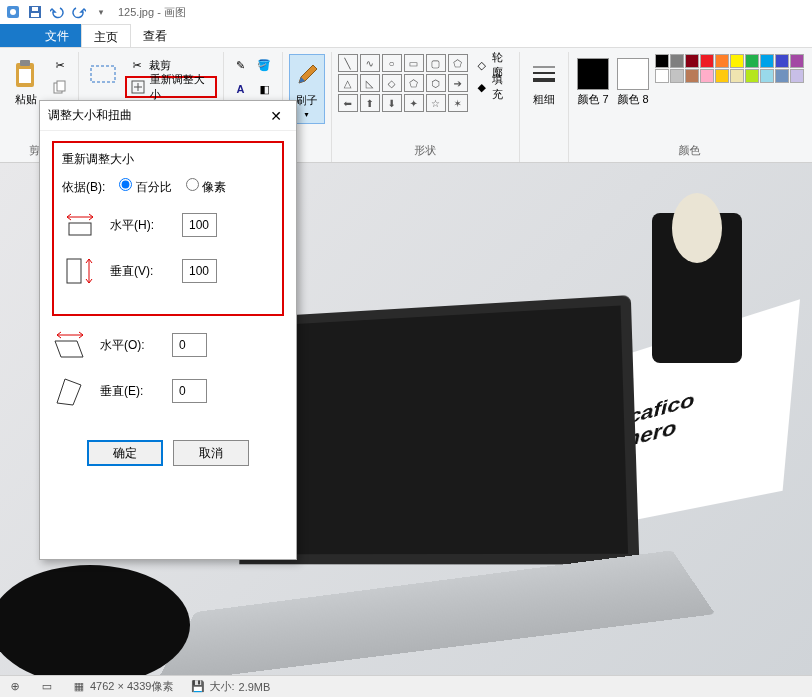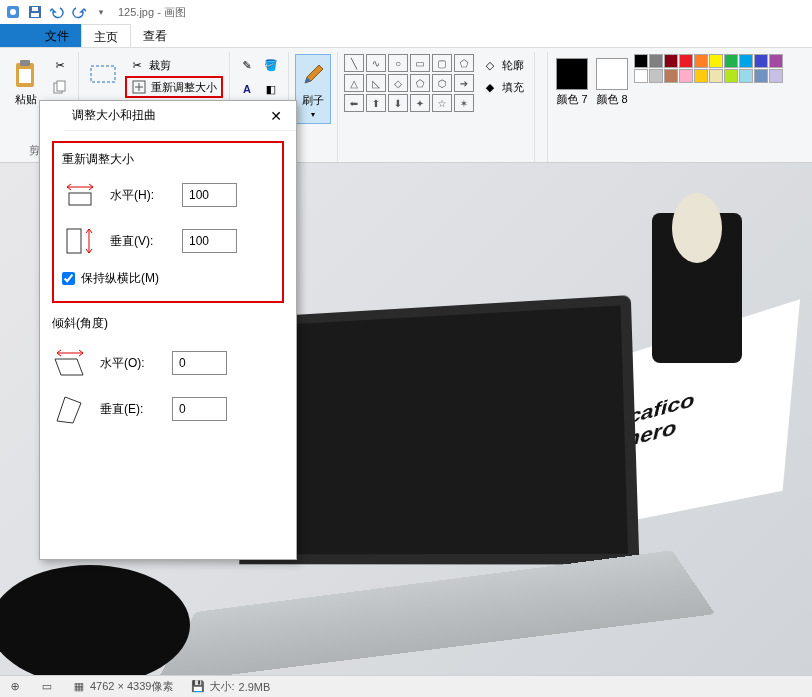--- a/index.html
+++ b/index.html
@@ -5,21 +5,21 @@
 * { margin: 0; padding: 0; box-sizing: border-box; font-family: "Microsoft YaHei", sans-serif; }
 body { width: 812px; height: 697px; overflow: hidden; background: #fff; position: relative; }
 
 .titlebar { height: 24px; background: #fff; display: flex; align-items: center; padding: 0 4px; font-size: 11px; }
 .titlebar .qat { display: flex; gap: 4px; align-items: center; }
 .titlebar .qat-item { width: 18px; height: 18px; display: flex; align-items: center; justify-content: center; cursor: pointer; }
 .titlebar .title { margin-left: 8px; color: #666; }
 
 .menubar { height: 24px; background: #fff; display: flex; border-bottom: 1px solid #ddd; }
 .menubar .menu-item { padding: 4px 12px; font-size: 12px; cursor: pointer; }
-.menubar .menu-item.active { background: #1979ca; color: #000000; padding-left: 45px; }
+.menubar .menu-item.active { background: #1979ca; color: #ffffff; padding-left: 45px; }
 
 .ribbon { height: 115px; background: #f5f6f7; border-bottom: 1px solid #d0d0d0; display: flex; padding: 4px 2px 0; overflow: hidden; }
 .ribbon-group { border-right: 1px solid #e0e0e0; padding: 2px 6px; display: flex; flex-direction: column; justify-content: space-between; }
 .ribbon-group-label { text-align: center; font-size: 11px; color: #666; padding: 2px 0; }
 .ribbon-group-body { display: flex; gap: 4px; flex: 1; align-items: flex-start; }
 
 .rbtn-lg { width: 36px; display: flex; flex-direction: column; align-items: center; gap: 2px; padding: 4px 2px; cursor: pointer; font-size: 11px; }
 .rbtn-lg .ico { width: 32px; height: 32px; display: flex; align-items: center; justify-content: center; }
 .rbtn-sm { display: flex; align-items: center; gap: 4px; font-size: 11px; padding: 2px 4px; cursor: pointer; height: 22px; }
 .rbtn-sm .ico { width: 16px; height: 16px; display: flex; align-items: center; justify-content: center; }
@@ -40,30 +40,30 @@
 .canvas-img { position: absolute; inset: 0; background: linear-gradient(135deg,#e8e8ea 0%,#d0d4d8 100%); }
 .laptop { position: absolute; left: 170px; top: 140px; width: 540px; height: 380px; }
 .laptop-screen { width: 400px; height: 260px; background: #1a1a1a; border: 10px solid #2a2a2a; border-radius: 8px 8px 0 0; transform: perspective(900px) rotateX(8deg) rotateY(-12deg); margin-left: 60px; }
 .laptop-base { width: 520px; height: 160px; background: linear-gradient(180deg,#c8cbce,#b0b3b6); border-radius: 6px; transform: perspective(900px) rotateX(65deg) rotateY(-8deg); margin-top: -30px; }
 .candle { position: absolute; right: 70px; top: 50px; width: 90px; height: 150px; background: #151515; border-radius: 8px; }
 .candle-inner { width: 50px; height: 70px; background: #eae4d4; border-radius: 50%; position: relative; top: -20px; left: 20px; }
 .book { position: absolute; right: 10px; top: 130px; width: 230px; height: 240px; background: #fff; transform: perspective(800px) rotateX(45deg) rotateY(-30deg) rotateZ(10deg); display: flex; align-items: center; justify-content: center; font-size: 28px; font-weight: bold; color: #111; }
 .bowl { position: absolute; left: -10px; bottom: -10px; width: 200px; height: 120px; background: #0d0d0d; border-radius: 50%; }
 
 .dialog { position: absolute; left: 39px; top: 100px; width: 258px; height: 460px; background: #fff; border: 1px solid #aaa; box-shadow: 3px 3px 8px rgba(0,0,0,0.3); z-index: 100; }
-.dialog-title { height: 30px; display: flex; justify-content: space-between; align-items: center; padding: 0 8px; font-size: 12px; border-bottom: 1px solid #eee; margin-left: 24px; }
+.dialog-title { height: 30px; display: flex; justify-content: space-between; align-items: center; padding: 0 8px; font-size: 12px; border-bottom: 1px solid #eee; }
 .dialog-close { width: 24px; height: 24px; display: flex; align-items: center; justify-content: center; font-size: 14px; cursor: pointer; }
 .dialog-body { padding: 10px 12px; font-size: 12px; }
 .group-box { border: 2px solid #d00; padding: 8px 8px 14px; margin-bottom: 12px; }
 .group-box-title { font-size: 12px; margin-bottom: 10px; }
 .radio-row { display: flex; gap: 14px; align-items: center; margin-bottom: 12px; }
 .field-row { display: flex; align-items: center; gap: 12px; margin-bottom: 12px; }
 .pict { width: 36px; height: 34px; display: flex; align-items: center; justify-content: center; }
 .field-label { width: 60px; }
-.field-input { width: 55px; height: 24px; border: 1px solid #888; padding: 0 6px; text-align: left; font-size: 12px; }
+.field-input { width: 35px; height: 24px; border: 1px solid #888; padding: 0 6px; text-align: left; font-size: 12px; }
 .chk-row { display: flex; align-items: center; gap: 6px; }
 .dialog-buttons { display: flex; gap: 10px; justify-content: center; padding: 10px; }
 .dlg-btn { width: 76px; height: 26px; border: 1px solid #888; background: #f0f0f0; font-size: 12px; cursor: pointer; }
 .dlg-btn.primary { border: 2px solid #0078d7; }
 
 .statusbar { position: absolute; bottom: 0; left: 0; right: 0; height: 22px; background: #f0f0f0; border-top: 1px solid #d0d0d0; display: flex; align-items: center; font-size: 11px; color: #555; gap: 18px; padding: 0 8px; }
 .sb-item { display: flex; align-items: center; gap: 4px; }
 .sb-ico { width: 14px; height: 14px; display: flex; align-items: center; justify-content: center; }
 </style>
 </head>
@@ -235,23 +235,36 @@
         <span class="rbtn-sm">
             <span class="ico">◇</span>
             <span>轮廓</span>
           </span>
         <span class="rbtn-sm">
             <span class="ico">◆</span>
             <span>填充</span>
           </span>
       </div>
     </div>
-  </div>
-
-  <div class="ribbon-group">
+    <div class="ribbon-group-label">形状</div>
+  </div>
+
+  <div class="ribbon-group">
+    <div class="ribbon-group-body">
+      <div class="rbtn-lg">
+        <span class="ico">
+            <svg width="26" height="22">
+              <line x1="2" y1="4" x2="24" y2="4" stroke="#333" stroke-width="1"></line>
+              <line x1="2" y1="10" x2="24" y2="10" stroke="#333" stroke-width="2"></line>
+              <line x1="2" y1="17" x2="24" y2="17" stroke="#333" stroke-width="4"></line>
+            </svg>
+          </span>
+        <span>粗细</span>
+      </div>
+    </div>
     <div class="ribbon-group-label"></div>
   </div>
 
   <div class="ribbon-group" style="border-right:none">
     <div class="ribbon-group-body">
       <div class="rbtn-lg">
         <div class="color-slot lg" style="background:#000"></div>
         <span>颜色 7</span>
       </div>
       <div class="rbtn-lg">
@@ -274,20 +287,21 @@
           <div class="pcell" style="background: rgb(185, 122, 87);"></div>
           <div class="pcell" style="background: rgb(255, 174, 201);"></div>
           <div class="pcell" style="background: rgb(255, 201, 14);"></div>
           <div class="pcell" style="background: rgb(239, 228, 176);"></div>
           <div class="pcell" style="background: rgb(181, 230, 29);"></div>
           <div class="pcell" style="background: rgb(153, 217, 234);"></div>
           <div class="pcell" style="background: rgb(112, 146, 190);"></div>
           <div class="pcell" style="background: rgb(200, 191, 231);"></div>
         </div>
     </div>
+    <div class="ribbon-group-label">颜色</div>
   </div>
 </div>
 
 <div class="canvas-area">
   <div class="canvas-img">
     <div class="book">
         <span>Mocafico Numero</span>
       </div>
     <div class="candle">
         <div class="candle-inner"></div>
@@ -301,68 +315,72 @@
 </div>
 
 <div class="dialog">
   <div class="dialog-title">
     <span>调整大小和扭曲</span>
     <span class="dialog-close">✕</span>
   </div>
   <div class="dialog-body">
     <div class="group-box">
       <div class="group-box-title">重新调整大小</div>
+      <div class="radio-row">
+        <span>依据(B):</span>
+        <label><input type="radio" checked="" style=""> <span>百分比</span></label>
+        <label><input type="radio" style=""> <span>像素</span></label>
+      </div>
       <div class="field-row">
         <span class="pict">
             <svg width="34" height="28">
               <path d="M4 6 L30 6 M4 6 L8 3 M4 6 L8 9 M30 6 L26 3 M30 6 L26 9" stroke="#d00" fill="none"></path>
               <rect x="6" y="12" width="22" height="12" fill="none" stroke="#333"></rect>
             </svg>
           </span>
         <span class="field-label">水平(H):</span>
         <input class="field-input" value="100" style="">
       </div>
       <div class="field-row">
         <span class="pict">
             <svg width="34" height="32">
               <rect x="4" y="4" width="14" height="24" fill="none" stroke="#333"></rect>
               <path d="M26 4 L26 28 M26 4 L23 8 M26 4 L29 8 M26 28 L23 24 M26 28 L29 24" stroke="#d00" fill="none"></path>
             </svg>
           </span>
         <span class="field-label">垂直(V):</span>
         <input class="field-input" value="100" style="">
       </div>
-      <label class="chk-row">
-          <input type="checkbox" checked="" style=""> 
-          <span>保持纵横比(M)</span>
-        </label>
     </div>
 
     <div>
-      <div class="group-box-title" style="margin-bottom:14px">倾斜(角度)</div>
       <div class="field-row">
         <span class="pict">
             <svg width="34" height="32">
               <path d="M4 6 L30 6 M4 6 L8 3 M4 6 L8 9 M30 6 L26 3 M30 6 L26 9" stroke="#d00" fill="none"></path>
               <path d="M8 28 L2 12 L24 12 L30 28 Z" fill="none" stroke="#333"></path>
             </svg>
           </span>
         <span class="field-label">水平(O):</span>
         <input class="field-input" value="0" style="">
       </div>
       <div class="field-row">
         <span class="pict">
             <svg width="34" height="32">
               <path d="M4 28 L12 4 L28 10 L20 30 Z" fill="none" stroke="#333"></path>
             </svg>
           </span>
         <span class="field-label">垂直(E):</span>
         <input class="field-input" value="0" style="">
       </div>
     </div>
+  </div>
+  <div class="dialog-buttons">
+    <button class="dlg-btn primary">确定</button>
+    <button class="dlg-btn">取消</button>
   </div>
 </div>
 
 <div class="statusbar">
   <span class="sb-item">
       <span class="sb-ico">⊕</span>
     </span>
   <span class="sb-item">
       <span class="sb-ico">▭</span>
     </span>

